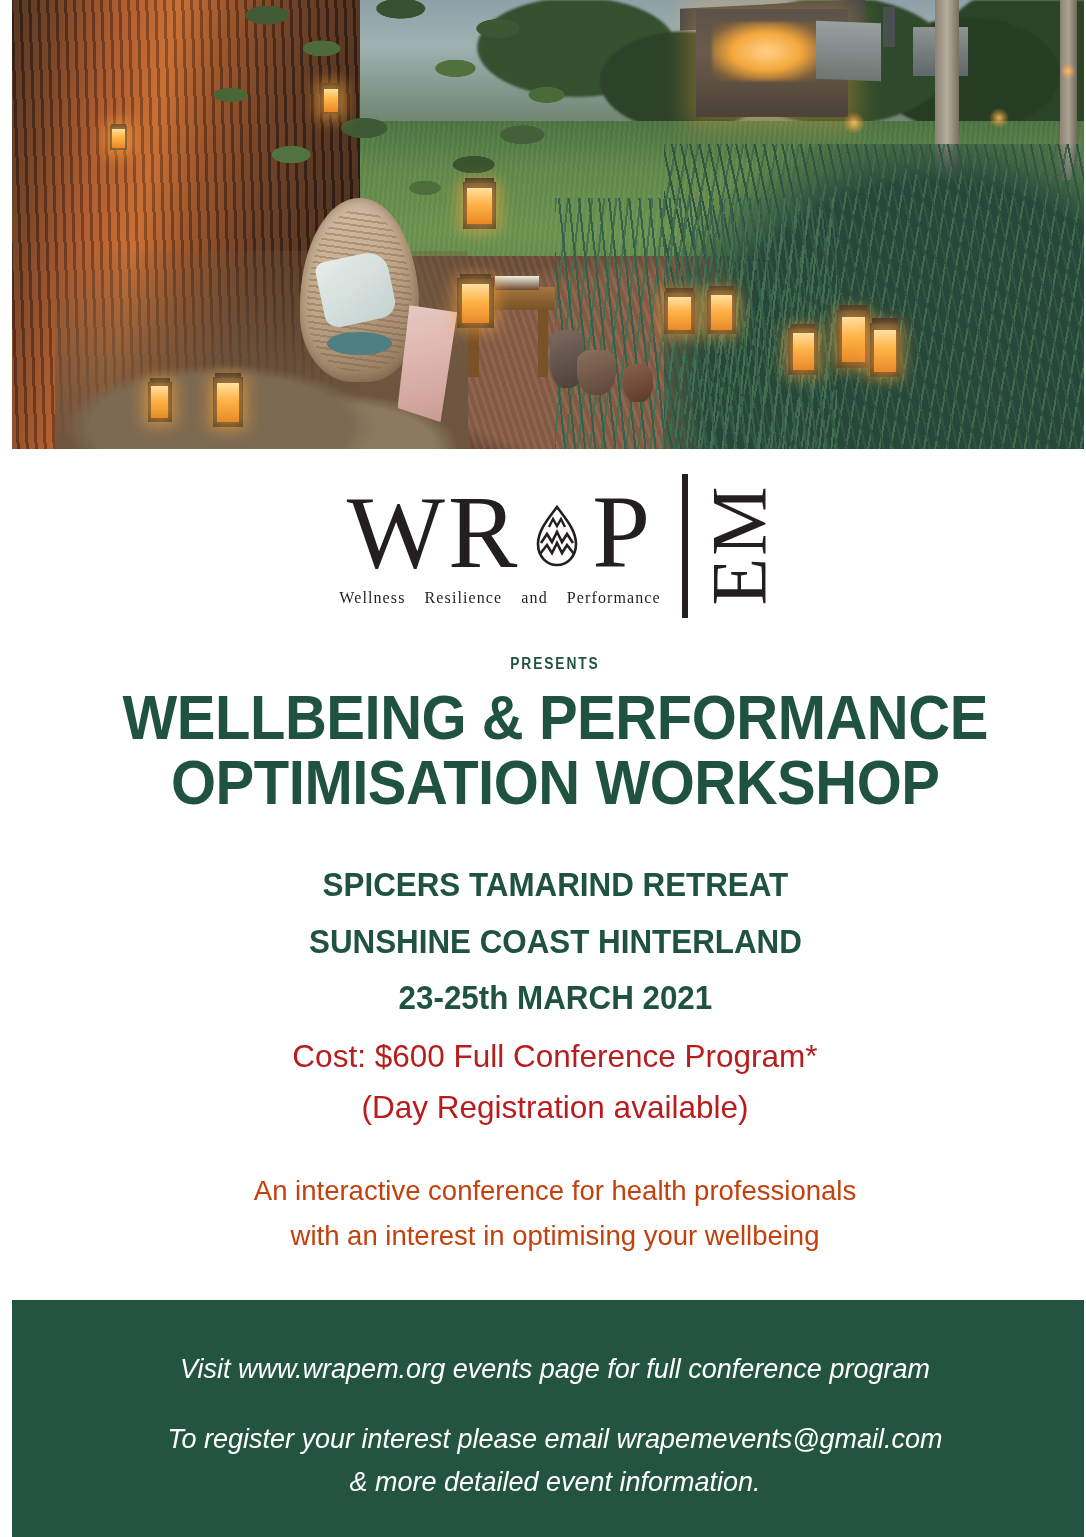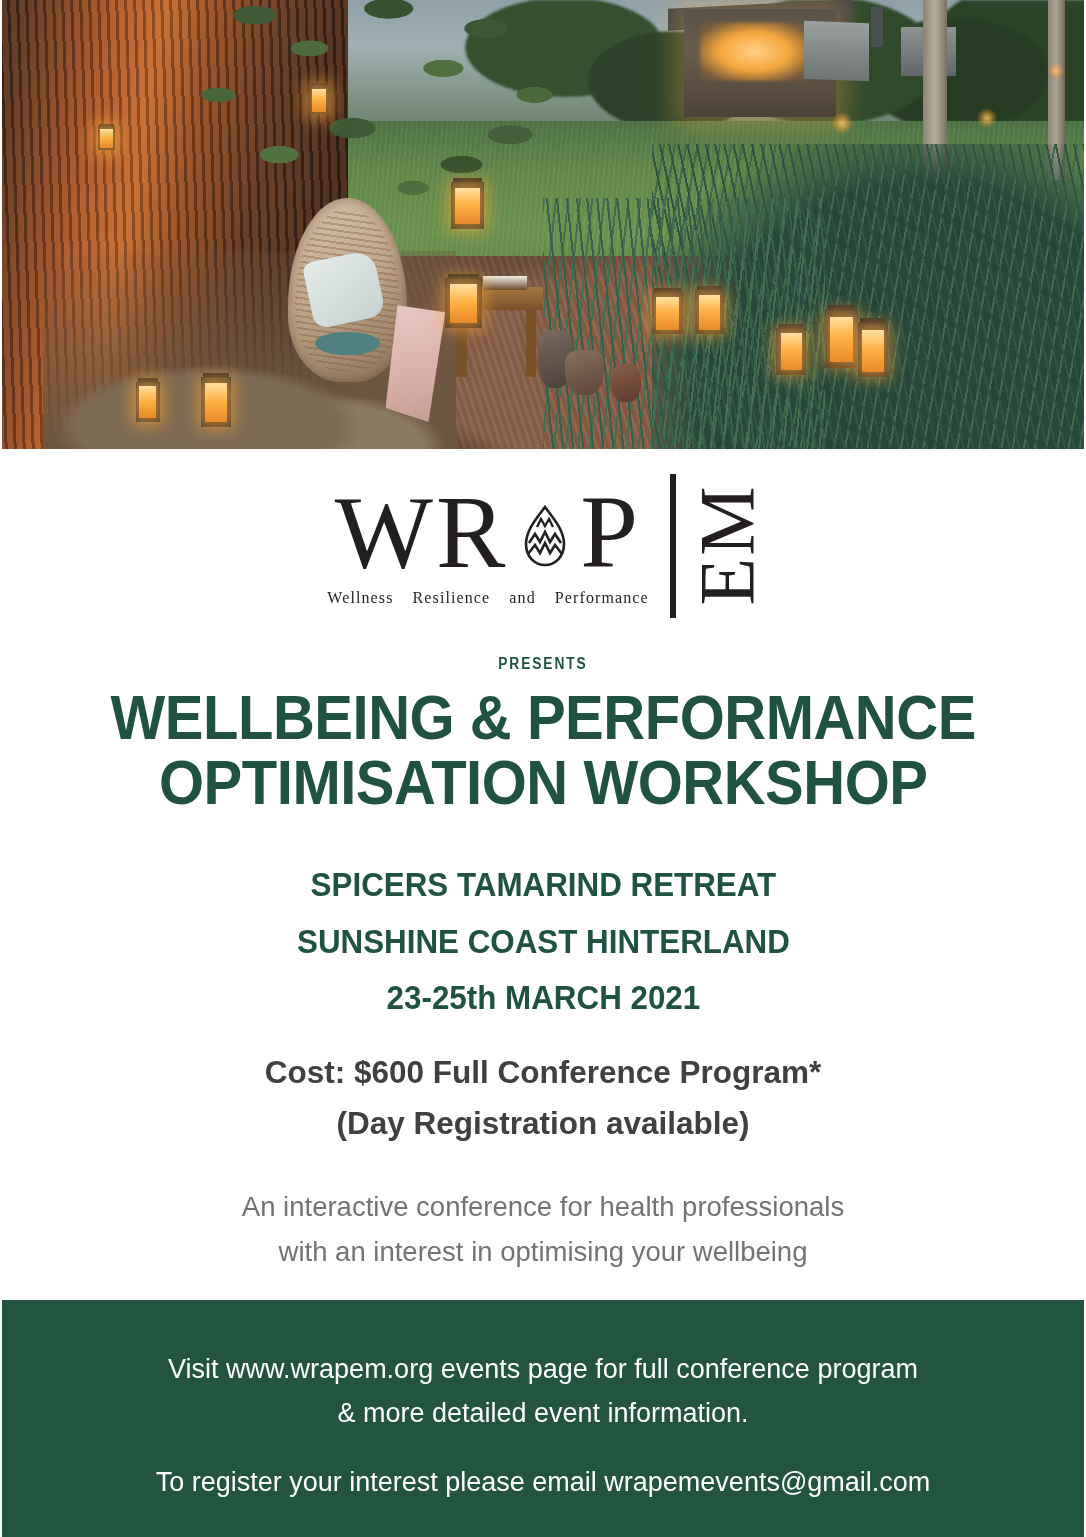--- a/index.html
+++ b/index.html
@@ -6,21 +6,21 @@
   html, body {
     width:1086px; height:1537px;
     background:#ffffff;
     font-family:"Liberation Sans", sans-serif;
     overflow:hidden;
   }
   .flyer {
     position:relative;
     width:1086px; height:1537px;
     background:#ffffff;
-    display:flex; flex-direction:column;
+    display:flex; flex-direction:column;padding-left:12px;
   }
 
   
   .hero {
     position:relative;
     width:1086px; height:449px;
     overflow:hidden;
     background:#2c3a2e;
   }
   .hero-photo { position:absolute; inset:0; }
@@ -284,49 +284,49 @@
     text-align:center;
     color:#1f5340;
     font-weight:bold;
     font-size:33px;
     line-height:1.72;
     letter-spacing:0px;
     transform:scaleX(.95); transform-origin:center;
   }
 
   .cost {
-    margin-top:20px;
+    margin-top:4px;
     text-align:center;
-    color:#404040;
+    color:#b91c1c;
     font-size:31.5px;
     line-height:1.62;
-    font-weight:700;
+    font-weight:400;
   }
 
   .blurb {
     margin-top:36px;
     text-align:center;
-    color:#737373;
+    color:#c2410c;
     font-size:27.5px;
     line-height:1.63;
     font-weight:400;
   }
 
   
   .footer {
     width:1086px; flex:1 1 auto;
     background:#22543f;
     color:#ffffff;
     display:flex; flex-direction:column;
     align-items:center; justify-content:flex-start;
     padding-top:48px;
   }
   .footer-line {
     text-align:center;
-    font-size:27px; line-height:1.62; font-weight:400;
+    font-size:27px; line-height:1.62; font-weight:400;font-style:italic;
   }
   .footer-line.gap { margin-top:26px; }
   .edge-l, .edge-r {
     position:absolute; top:0; bottom:0; width:2px; background:#ffffff;
   }
   .edge-l{left:0;} .edge-r{right:0;}
 </style>
 </head>
 <body>
 
@@ -481,19 +481,19 @@
     </div>
 
     <div class="blurb">
       <div>An interactive conference for health professionals</div>
       <div>with an interest in optimising your wellbeing</div>
     </div>
   </div>
 
   <div class="footer">
     <div class="footer-line">Visit www.wrapem.org events page for full conference program</div>
+    <div class="footer-line gap">To register your interest please email wrapemevents@gmail.com</div>
     <div class="footer-line">&amp; more detailed event information.</div>
-    <div class="footer-line gap">To register your interest please email wrapemevents@gmail.com</div>
   </div>
 
   <div class="edge-l"></div>
   <div class="edge-r"></div>
 </div>
 
 </body></html>

